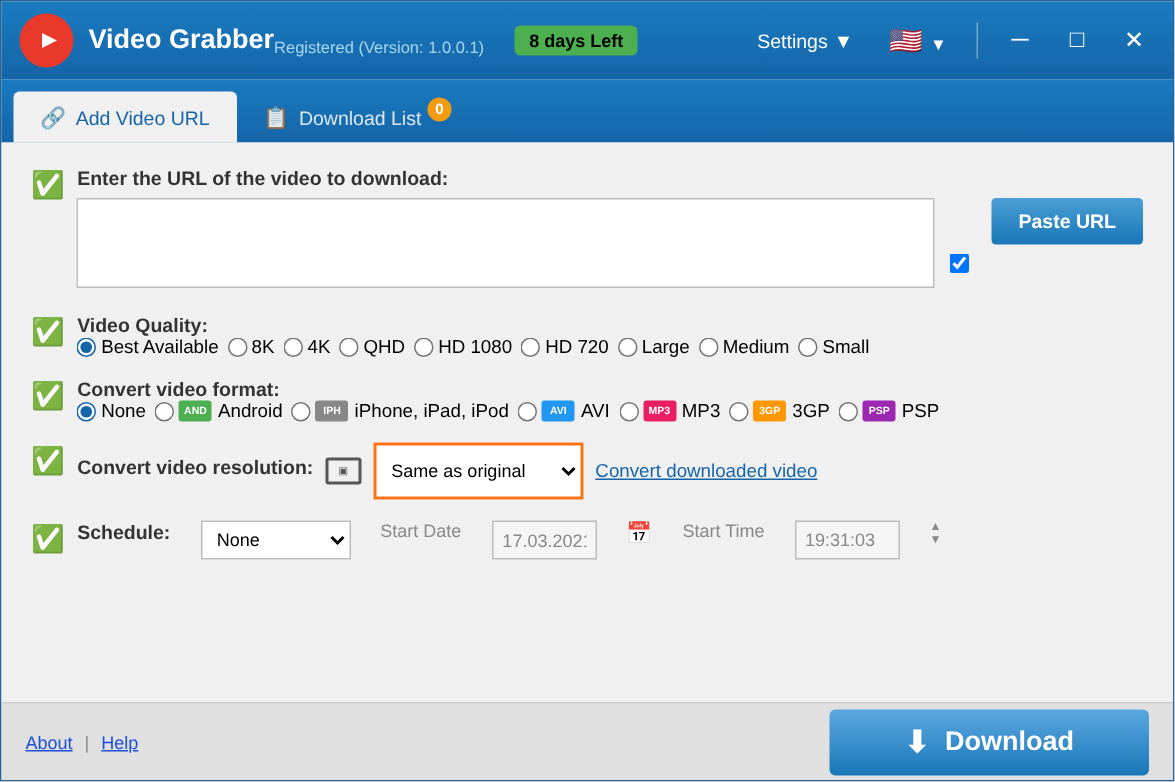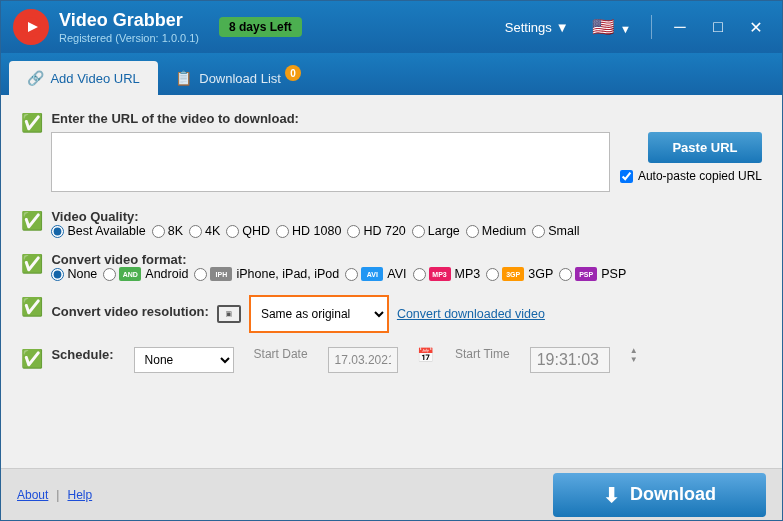--- a/index.html
+++ b/index.html
@@ -41,21 +41,21 @@
       align-items: center;
       justify-content: center;
       font-size: 18px;
       color: white;
       font-weight: bold;
       flex-shrink: 0;
     }
 
     .app-title-group {
       display: flex;
-      flex-direction: column;
+      align-items: flex-end;
     }
 
     .app-title {
       color: white;
       font-size: 18px;
       font-weight: bold;
       line-height: 1.2;
     }
 
     .app-subtitle {
@@ -341,24 +341,24 @@
       font-size: 12px;
       height: 26px;
       color: #888;
       width: 70px;
     }
 
     .time-input {
       border: 1px solid #bbb;
       background: #f5f5f5;
       padding: 3px 6px;
-      font-size: 16px;
+      font-size: 12px;
       height: 26px;
       color: #888;
-      width: 80px;
+      width: 70px;
     }
 
     
     .footer {
       background: #e0e0e0;
       height: 52px;
       display: flex;
       align-items: center;
       padding: 0 16px;
       border-top: 1px solid #ccc;
@@ -464,21 +464,20 @@
       <div class="section-content">
         <div class="section-label">Enter the URL of the video to download:</div>
         <div class="url-row">
           <div class="url-textarea-wrap">
             <textarea class="url-textarea" style=""></textarea>
           </div>
           <div class="url-side-btns">
             <button class="paste-btn">Paste URL</button>
             <div class="auto-paste-row">
               <input type="checkbox" checked="" style="">
-              <label>Auto-paste copied URL</label>
             </div>
           </div>
         </div>
       </div>
     </div>
 
     <div class="section-row">
       <div class="section-check">✅</div>
       <div class="section-content">
         <span class="section-label">Video Quality:</span>

